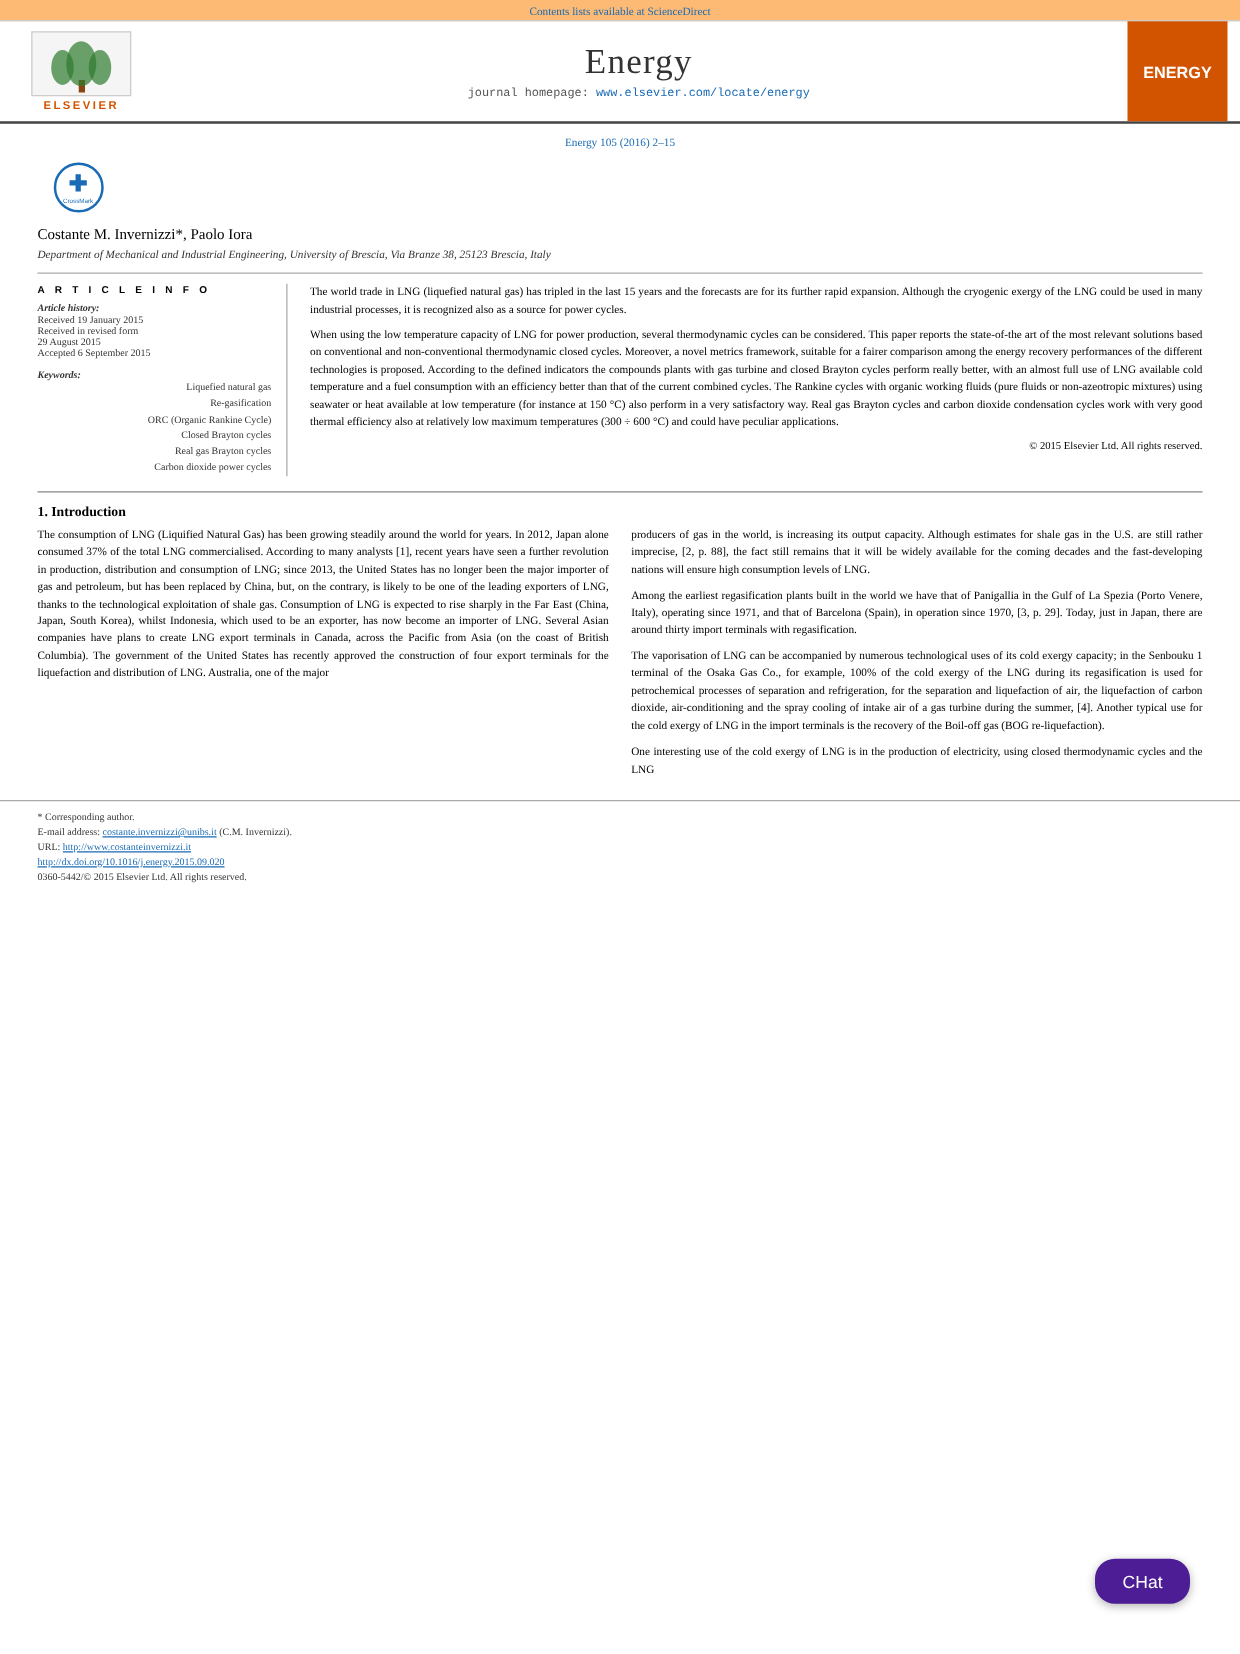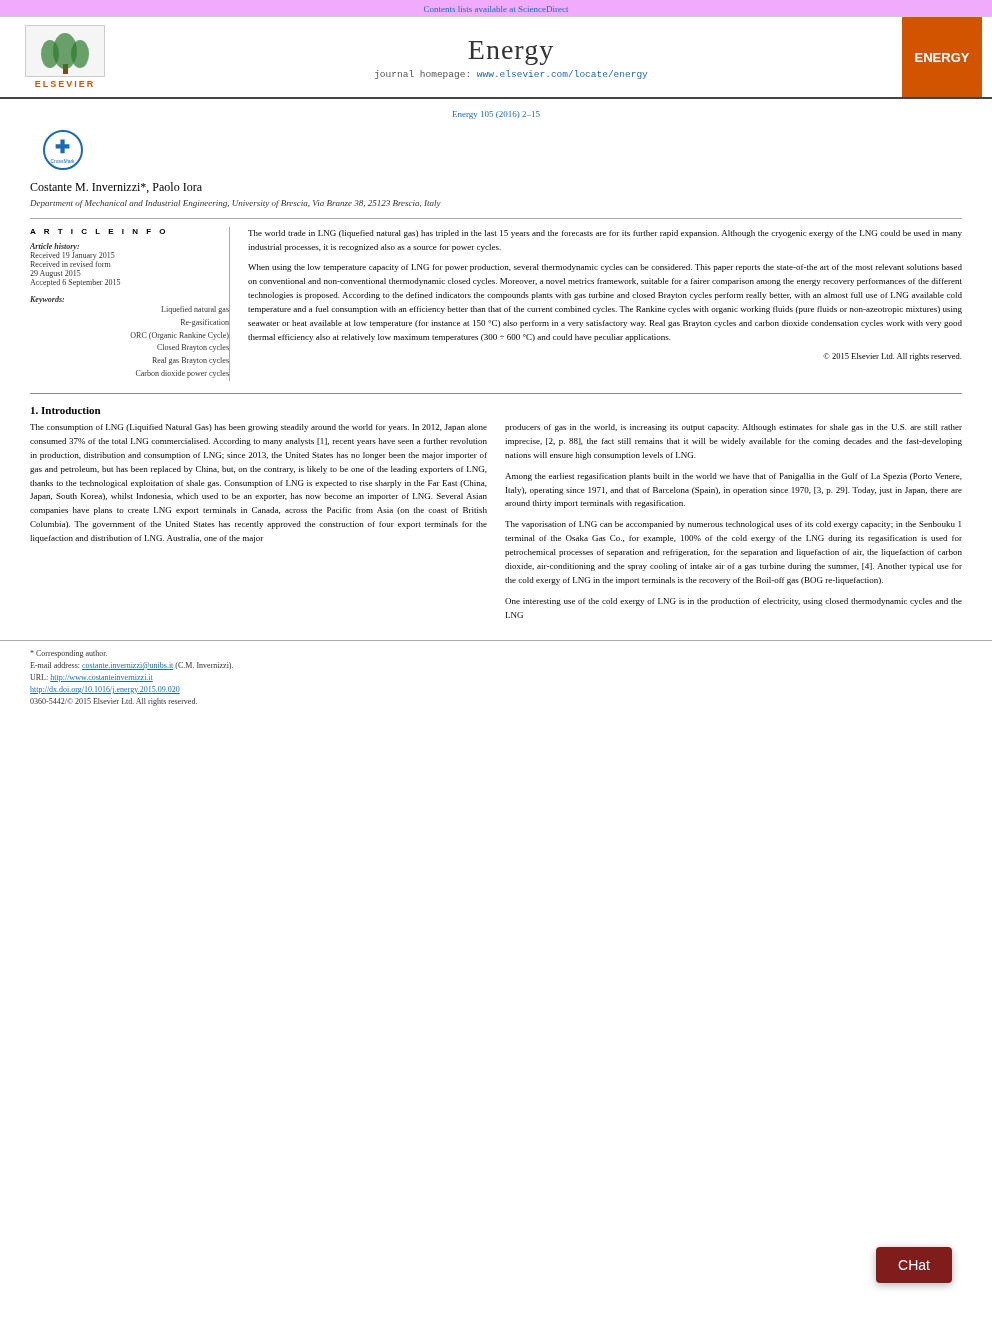--- a/index.html
+++ b/index.html
@@ -11,21 +11,21 @@
       width: 992px;
       min-height: 1323px;
     }
 
     
     .journal-header {
       border-bottom: 2px solid #444;
       padding: 0;
     }
     .journal-top-bar {
-      background: #f0abfc;
+      background: #fdba74;
       text-align: center;
       padding: 4px 0 2px 0;
       font-size: 9px;
       color: #1a6bb5;
       border-bottom: 1px solid #ccc;
     }
     .journal-top-bar a { color: #1a6bb5; text-decoration: none; }
     .journal-name-row {
       display: flex;
       align-items: center;
@@ -167,20 +167,21 @@
       display: flex;
       gap: 18px;
       margin-bottom: 12px;
       border-top: 1px solid #aaa;
       padding-top: 8px;
     }
     .left-col {
       width: 200px;
       flex-shrink: 0;
       border-right: 1px solid #aaa;
+      padding-right: 12px;
     }
     .right-col {
       flex: 1;
     }
     .section-header {
       font-size: 8px;
       letter-spacing: 3px;
       font-family: Arial, sans-serif;
       font-weight: bold;
       color: #000;
@@ -388,13 +389,13 @@
   <div class="footer-note">
     <span>URL:</span>
     <a class="footer-links" href="#">http://www.costanteinvernizzi.it</a>
   </div>
   <div class="footer-note">
     <a class="footer-links" href="#">http://dx.doi.org/10.1016/j.energy.2015.09.020</a>
   </div>
   <div class="footer-note">0360-5442/© 2015 Elsevier Ltd. All rights reserved.</div>
 </div>
 
-<div style="position:fixed; bottom: 40px; right: 40px; background:#7f1d1d; color:#fff; padding:10px 22px; border-radius:4px; font-size:14px; font-family:Arial,sans-serif; cursor:pointer; box-shadow: 0 2px 8px rgba(0,0,0,0.3);">CHat</div>
+<div style="position:fixed; bottom: 40px; right: 40px; background:#4c1d95; color:#fff; padding:10px 22px; border-radius:16px; font-size:14px; font-family:Arial,sans-serif; cursor:pointer; box-shadow: 0 2px 8px rgba(0,0,0,0.3);">CHat</div>
 
 </body></html>

